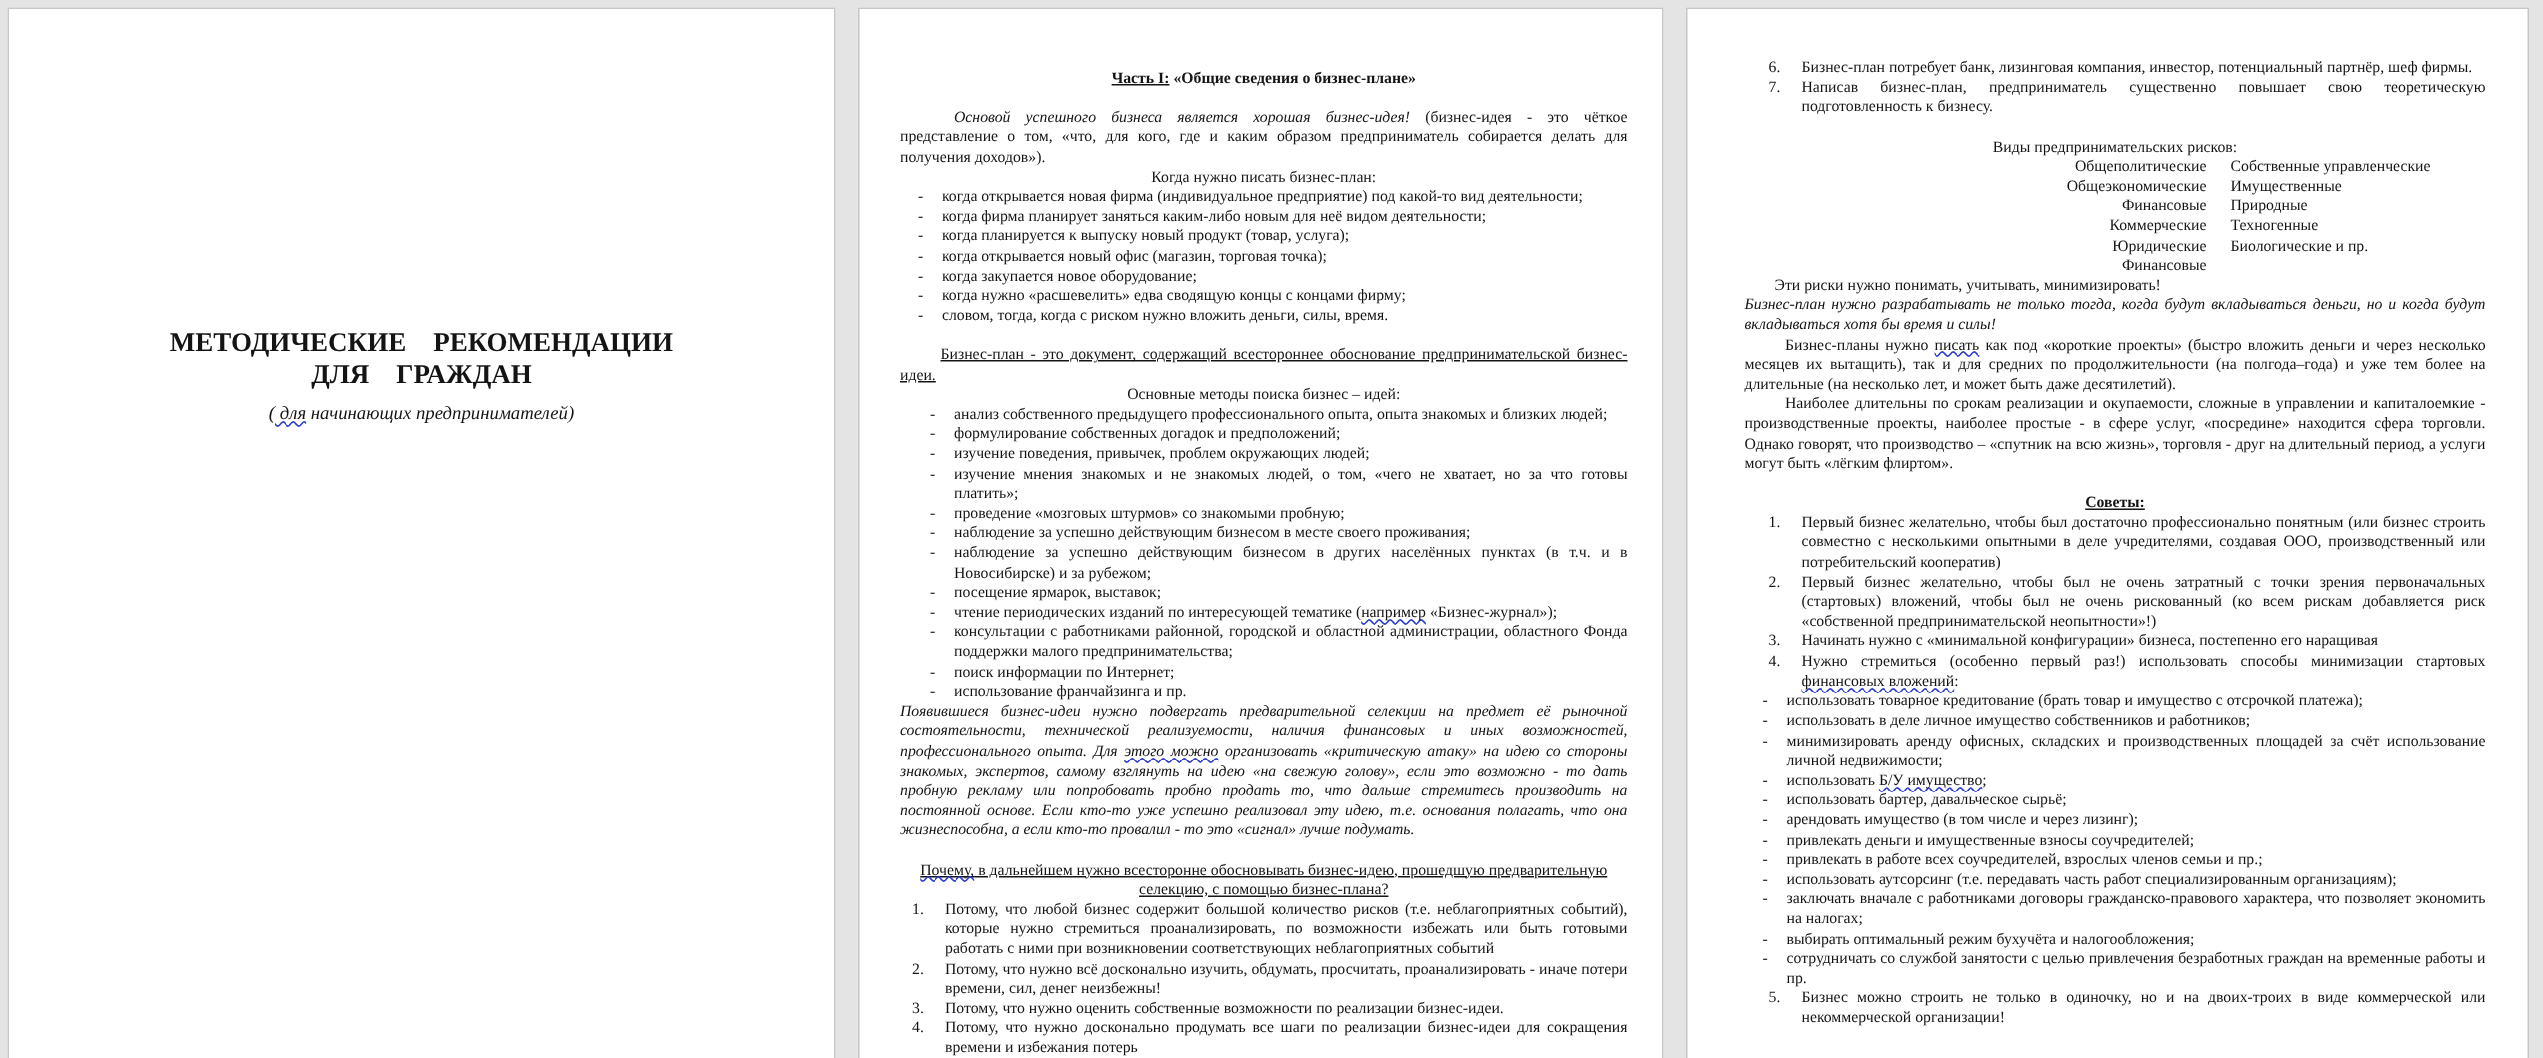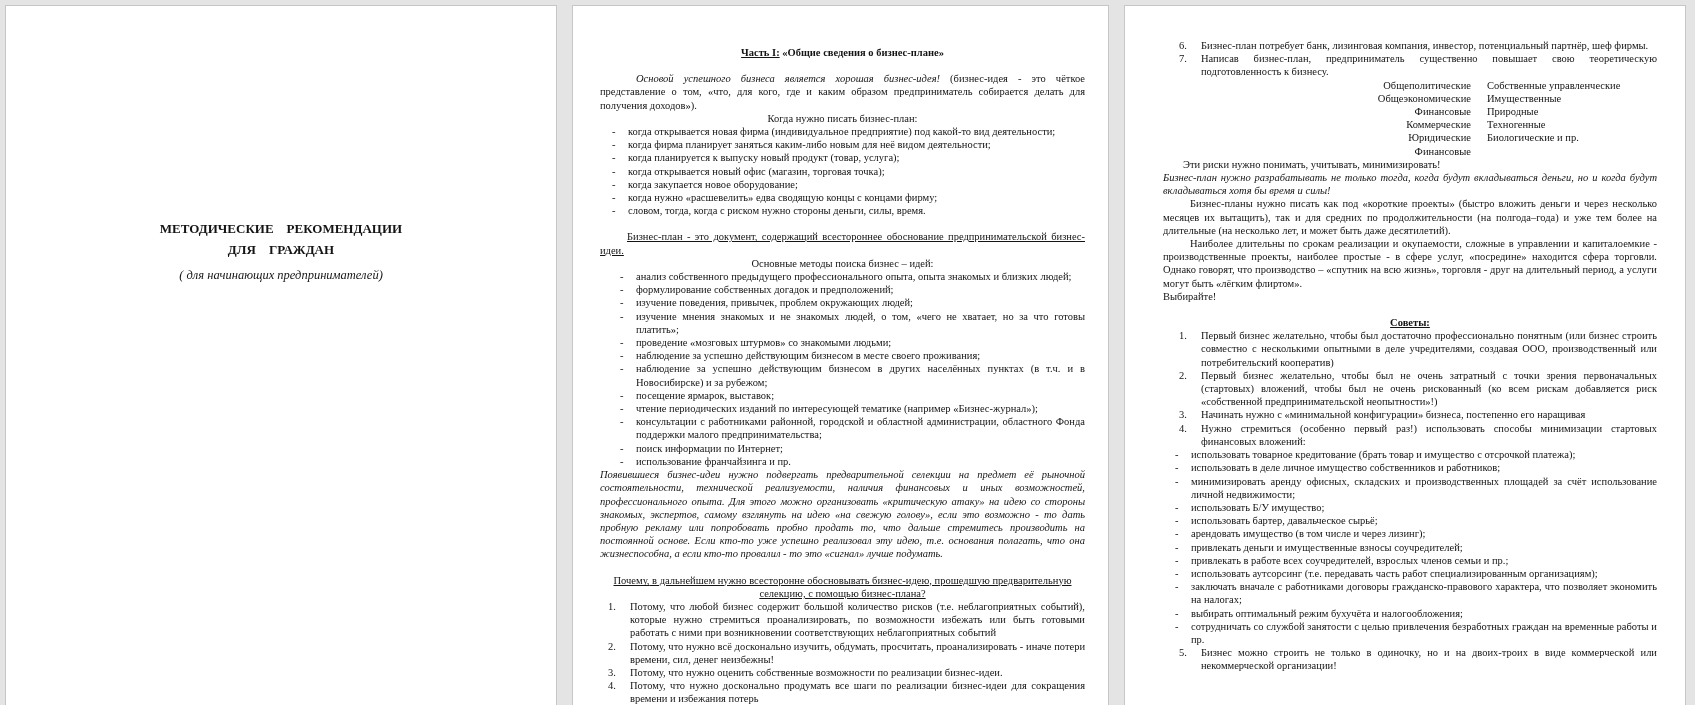--- a/index.html
+++ b/index.html
@@ -11,33 +11,34 @@
   }
   .page{
     position:absolute;top:5px;height:790px;overflow:hidden;
     background:#ffffff;border:1px solid #c6c6c6;box-sizing:border-box;
   }
   #p1{left:5px;width:552px;text-align:center;padding-top:212px;}
   #p2{left:572px;width:537px;padding:40px 23px 0 27px;}
   #p3{left:1124px;width:562px;padding:33px 28px 0 38px;}
   #p2,#p3{font-size:10.5px;line-height:13.2px;}
 
-  .t1{font-weight:bold;font-size:13px;line-height:21px;white-space:pre-wrap;}
+  .t1{font-weight:bold;font-size:18px;line-height:21px;white-space:pre-wrap;}
   .t2{font-style:italic;font-size:12.5px;line-height:18px;margin-top:6px;}
 
   .center{text-align:center;}
   .bold{font-weight:bold;}
   .it{font-style:italic;}
   .u{text-decoration:underline;}
   .jst{text-align:justify;}
   .ind{text-indent:27px;}
   .ind2{text-indent:36px;}
   .ind3{text-indent:20px;}
   .mt{margin-top:13px;}
   .sq{
+    text-decoration:underline;
     text-decoration-style:wavy;
     text-decoration-color:#2b3bce;
     text-decoration-thickness:1px;
     text-decoration-skip-ink:none;
   }
   .row{display:flex;align-items:flex-start;}
   .mk{flex:0 0 16px;}
   .mk2{flex:0 0 22px;}
   .tx{flex:1;text-align:justify;}
   .dl1{padding-left:12px;}
@@ -88,21 +89,21 @@
       <div class="row">
           <span class="mk">-</span>
           <span class="tx">когда закупается новое оборудование;</span>
         </div>
       <div class="row">
           <span class="mk">-</span>
           <span class="tx">когда нужно «расшевелить» едва сводящую концы с концами фирму;</span>
         </div>
       <div class="row">
           <span class="mk">-</span>
-          <span class="tx">словом, тогда, когда с риском нужно стороны деньги, силы, время.</span>
+          <span class="tx">словом, тогда, когда с риском нужно вложить деньги, силы, время.</span>
         </div>
     </div>
 
     <div class="jst ind u mt">Бизнес-план - это документ, содержащий всестороннее обоснование предпринимательской бизнес-идеи.</div>
 
     <div class="center">Основные методы поиска бизнес – идей:</div>
 
     <div class="dl2">
       <div class="row">
           <span class="mk">-</span>
@@ -115,21 +116,21 @@
       <div class="row">
           <span class="mk">-</span>
           <span class="tx">изучение поведения, привычек, проблем окружающих людей;</span>
         </div>
       <div class="row">
           <span class="mk">-</span>
           <span class="tx">изучение мнения знакомых и не знакомых людей, о том, «чего не хватает, но за что готовы платить»;</span>
         </div>
       <div class="row">
           <span class="mk">-</span>
-          <span class="tx">проведение «мозговых штурмов» со знакомыми людьми;</span>
+          <span class="tx">проведение «мозговых штурмов» со знакомыми пробную;</span>
         </div>
       <div class="row">
           <span class="mk">-</span>
           <span class="tx">наблюдение за успешно действующим бизнесом в месте своего проживания;</span>
         </div>
       <div class="row">
           <span class="mk">-</span>
           <span class="tx">наблюдение за успешно действующим бизнесом в других населённых пунктах (в т.ч. и в Новосибирске) и за рубежом;</span>
         </div>
       <div class="row">
@@ -184,20 +185,21 @@
       <div class="row">
           <span class="mk2">6.</span>
           <span class="tx">Бизнес-план потребует банк, лизинговая компания, инвестор, потенциальный партнёр, шеф фирмы.</span>
         </div>
       <div class="row">
           <span class="mk2">7.</span>
           <span class="tx">Написав бизнес-план, предприниматель существенно повышает свою теоретическую подготовленность к бизнесу.</span>
         </div>
     </div>
 
+    <div class="center mt">Виды предпринимательских рисков:</div>
 
     <div class="risks">
       <div class="rcol1">
         <div>Общеполитические</div>
         <div>Общеэкономические</div>
         <div>Финансовые</div>
         <div>Коммерческие</div>
         <div>Юридические</div>
         <div>Финансовые</div>
       </div>
@@ -211,21 +213,20 @@
     </div>
 
     <div class="ind3">Эти риски нужно понимать, учитывать, минимизировать!</div>
 
     <div class="jst it">Бизнес-план нужно разрабатывать не только тогда, когда будут вкладываться деньги, но и когда будут вкладываться хотя бы время и силы!</div>
 
     <div class="jst ind"><span>Бизнес-планы нужно </span><span class="sq">писать</span><span> как под «короткие проекты» (быстро вложить деньги и через несколько месяцев их вытащить), так и для средних по продолжительности (на полгода–года) и уже тем более на длительные (на несколько лет, и может быть даже десятилетий).</span></div>
 
     <div class="jst ind">Наиболее длительны по срокам реализации и окупаемости, сложные в управлении и капиталоемкие - производственные проекты, наиболее простые - в сфере услуг, «посредине» находится сфера торговли. Однако говорят, что производство – «спутник на всю жизнь», торговля - друг на длительный период, а услуги могут быть «лёгким флиртом».</div>
 
-    <div>Выбирайте!</div>
 
     <div class="center u bold mt">Советы:</div>
 
     <div class="nl2">
       <div class="row">
           <span class="mk2">1.</span>
           <span class="tx">Первый бизнес желательно, чтобы был достаточно профессионально понятным (или бизнес строить совместно с несколькими опытными в деле учредителями, создавая ООО, производственный или потребительский кооператив)</span>
         </div>
       <div class="row">
           <span class="mk2">2.</span>

